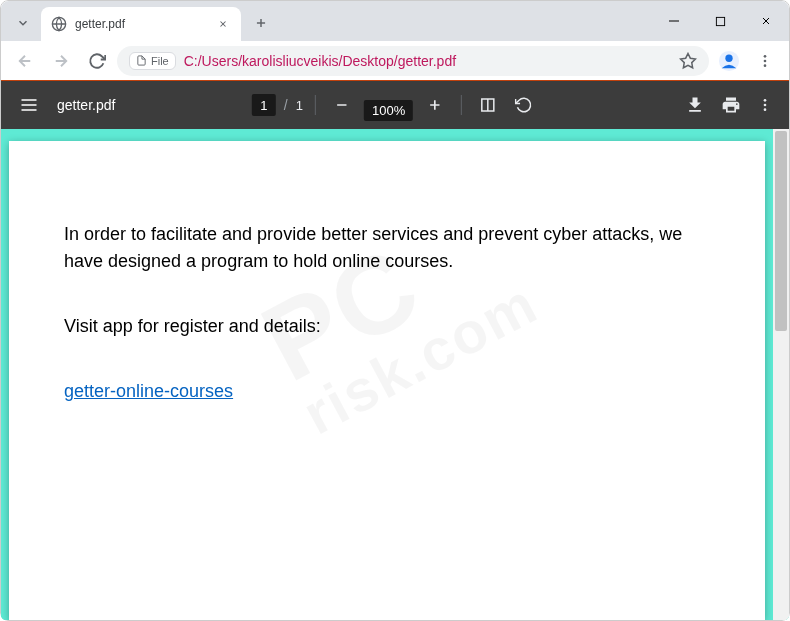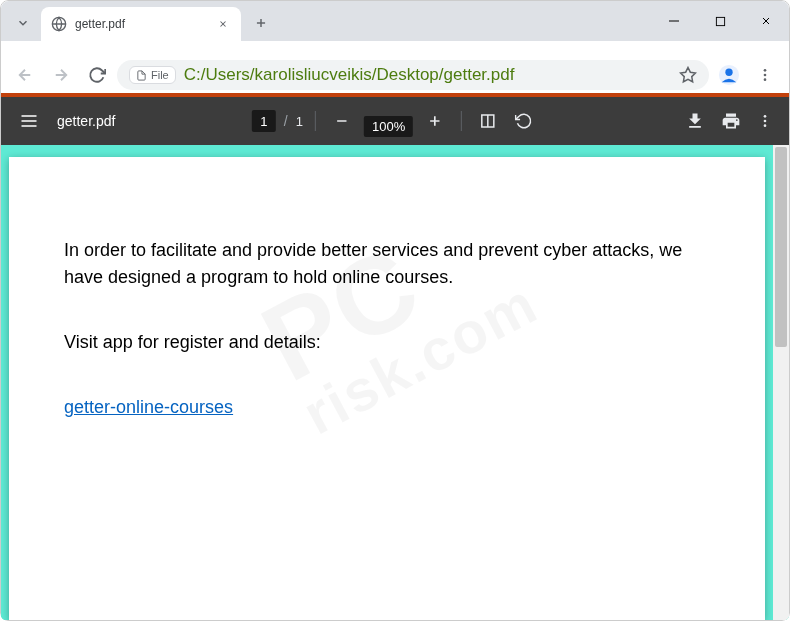--- a/index.html
+++ b/index.html
@@ -10,26 +10,26 @@
 .tab-strip { height: 40px; background: #dee1e6; display: flex; align-items: flex-end; padding: 0 8px; border-radius: 8px 8px 0 0; position: relative; }
 .tab-dropdown { width: 28px; height: 28px; display: flex; align-items: center; justify-content: center; margin-right: 4px; margin-bottom: 4px; cursor: pointer; }
 .tab { background: #fff; height: 34px; min-width: 200px; border-radius: 8px 8px 0 0; display: flex; align-items: center; padding: 0 10px; gap: 8px; position: relative; cursor: pointer; }
 .tab-favicon { width: 16px; height: 16px; display: flex; align-items: center; justify-content: center; }
 .tab-title { font-size: 12px; color: #3c4043; flex: 1; }
 .tab-close { width: 16px; height: 16px; display: flex; align-items: center; justify-content: center; cursor: pointer; border-radius: 50%; }
 .new-tab { width: 28px; height: 28px; display: flex; align-items: center; justify-content: center; margin-left: 6px; margin-bottom: 4px; cursor: pointer; border-radius: 50%; }
 .window-controls { position: absolute; right: 0; top: 0; height: 40px; display: flex; align-items: center; }
 .win-btn { width: 46px; height: 40px; display: flex; align-items: center; justify-content: center; cursor: pointer; }
 
-.addr-bar { height: 40px; background: #fff; display: flex; align-items: center; padding: 0 8px; gap: 4px; border-bottom: 4px solid #c2410c; margin-top: 16px; }
+.addr-bar { height: 40px; background: #fff; display: flex; align-items: center; padding: 0 8px; gap: 4px; border-bottom: 1px solid #c2410c; }
 .nav-btn { width: 32px; height: 32px; display: flex; align-items: center; justify-content: center; border-radius: 50%; cursor: pointer; color: #5f6368; }
 .nav-btn.disabled { color: #bdc1c6; cursor: default; }
 .omnibox { flex: 1; height: 30px; background: #f1f3f4; border-radius: 15px; display: flex; align-items: center; padding: 0 12px; gap: 8px; }
 .file-chip { background: #fff; border: 1px solid #dadce0; border-radius: 6px; padding: 2px 6px; display: flex; align-items: center; gap: 4px; font-size: 11px; color: #5f6368; }
-.url-text { font-size: 17px; color: #4d7c0f; flex: 1; }
+.url-text { font-size: 14px; color: #be185d; flex: 1; }
 .star-btn { color: #5f6368; cursor: pointer; }
 .profile-btn, .menu-btn { width: 32px; height: 32px; display: flex; align-items: center; justify-content: center; border-radius: 50%; cursor: pointer; }
 
 .pdf-toolbar { height: 48px; background: #3c3c3c; display: flex; align-items: center; padding: 0 16px; color: #fff; gap: 16px; }
 .pdf-menu { width: 24px; height: 24px; cursor: pointer; display: flex; align-items: center; justify-content: center; }
 .pdf-filename { font-size: 14px; font-weight: 500; }
 .pdf-center { position: absolute; left: 50%; transform: translateX(-50%); display: flex; align-items: center; gap: 8px; }
 .page-input { width: 24px; height: 22px; background: #191919; border: none; color: #fff; text-align: center; font-size: 13px; border-radius: 2px; }
 .page-sep { color: #9aa0a6; font-size: 14px; }
 .page-total { color: #e8eaed; font-size: 13px; }

